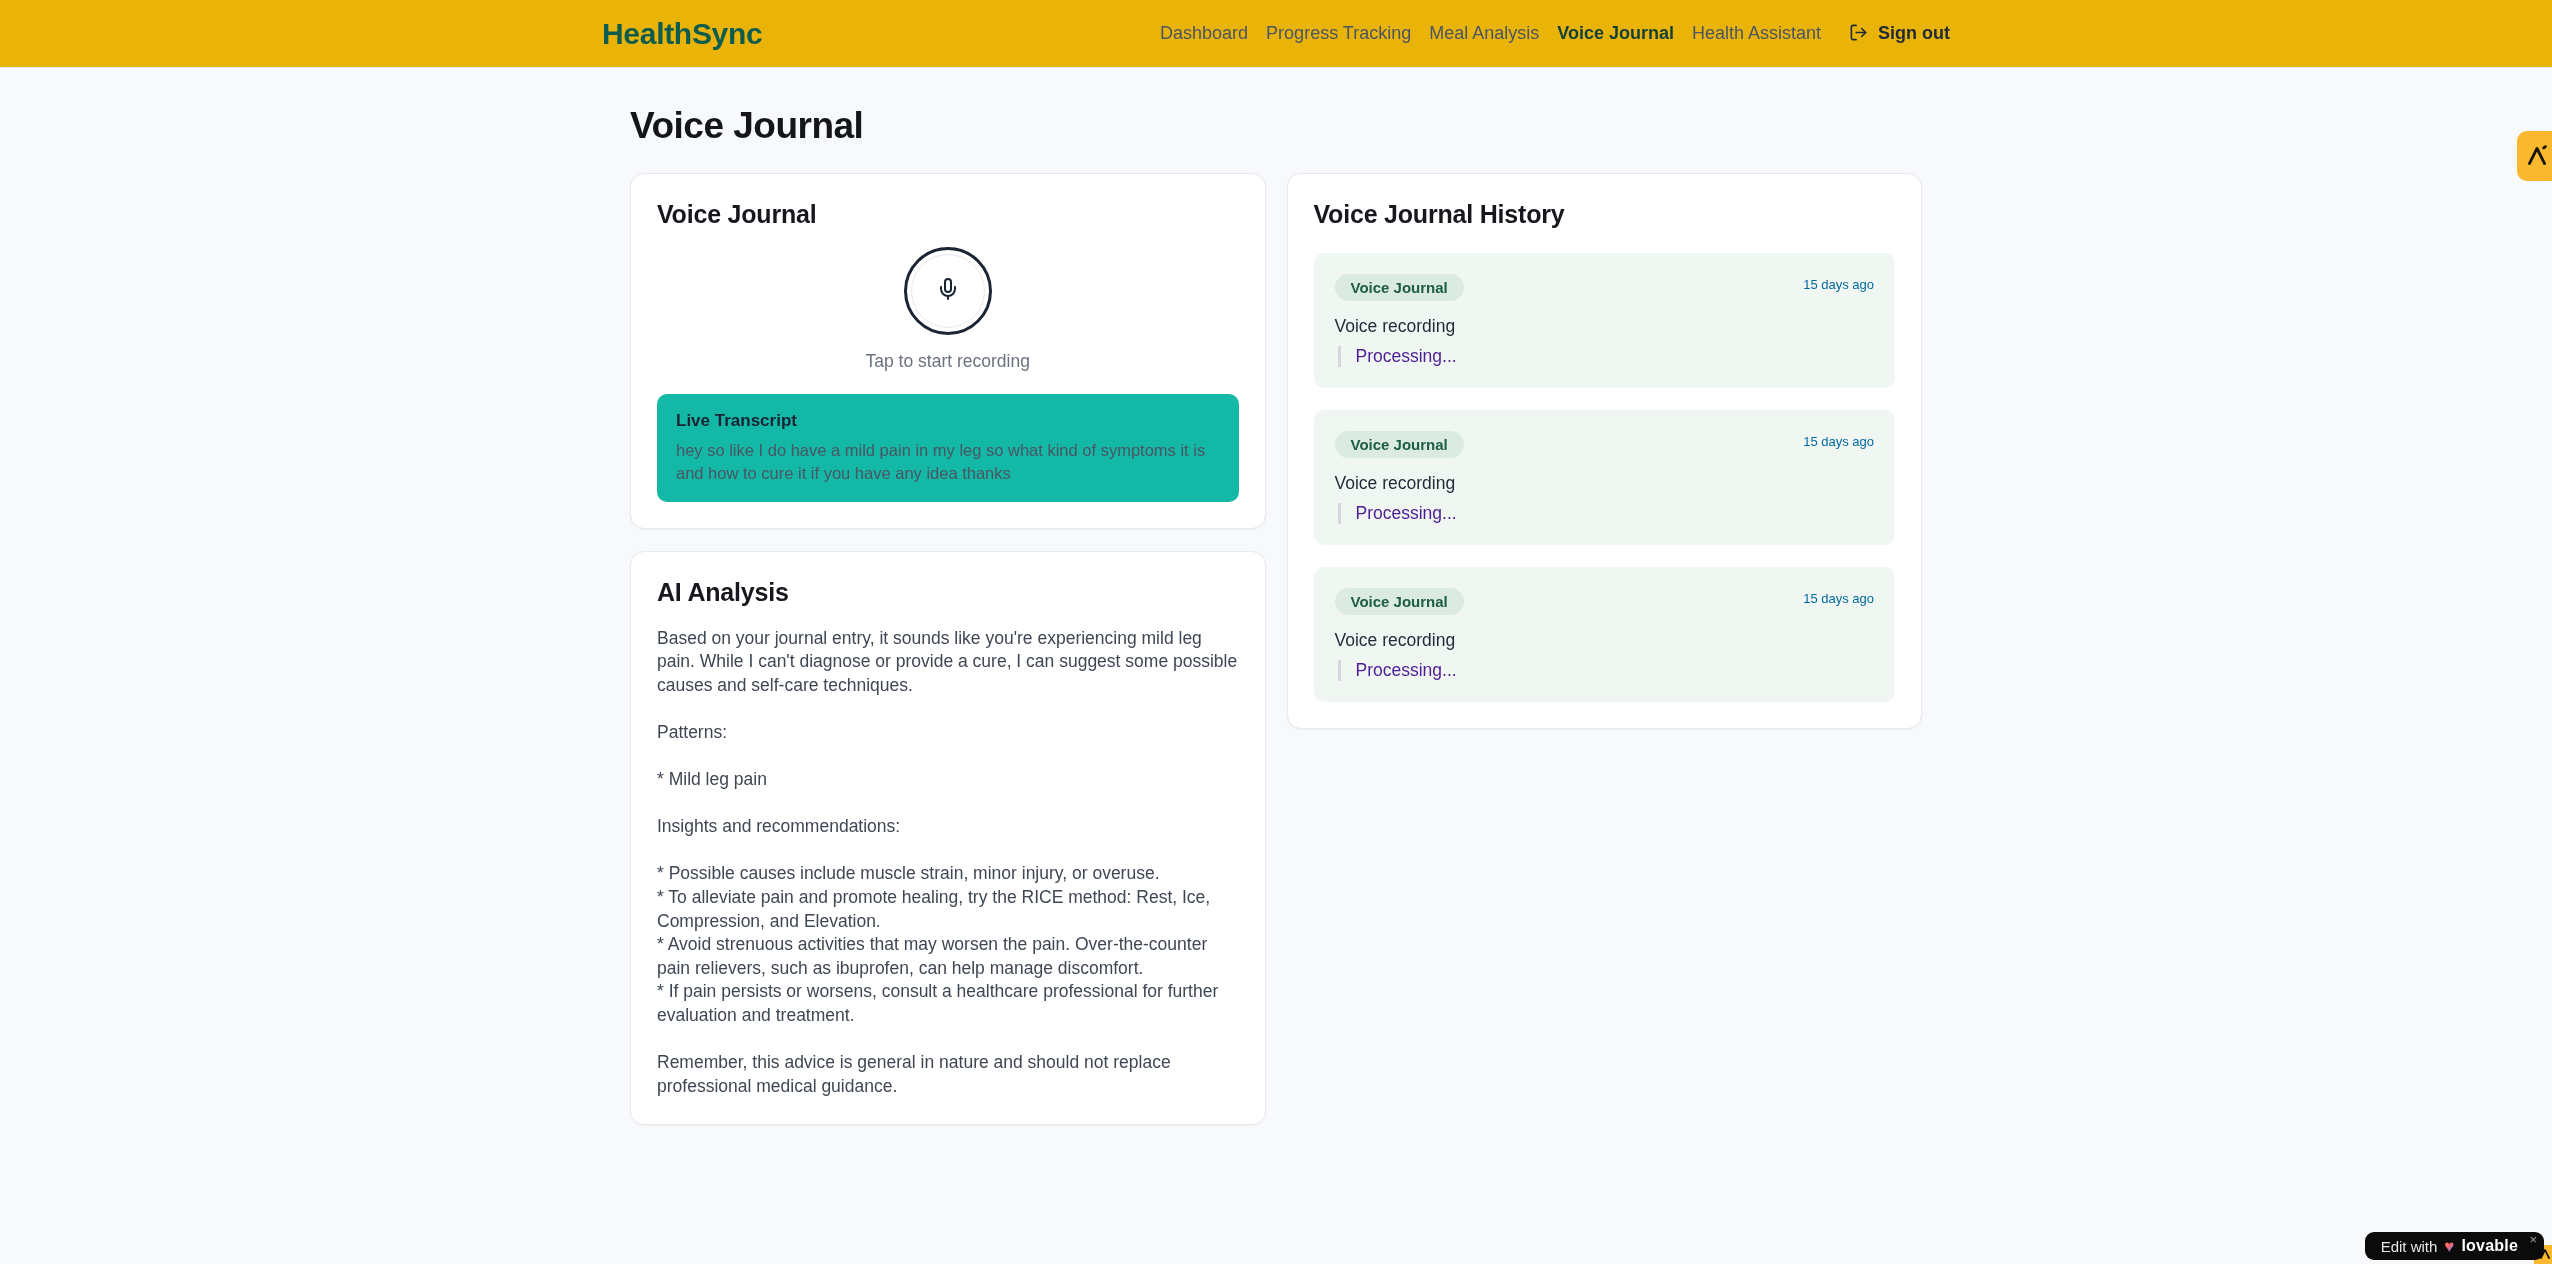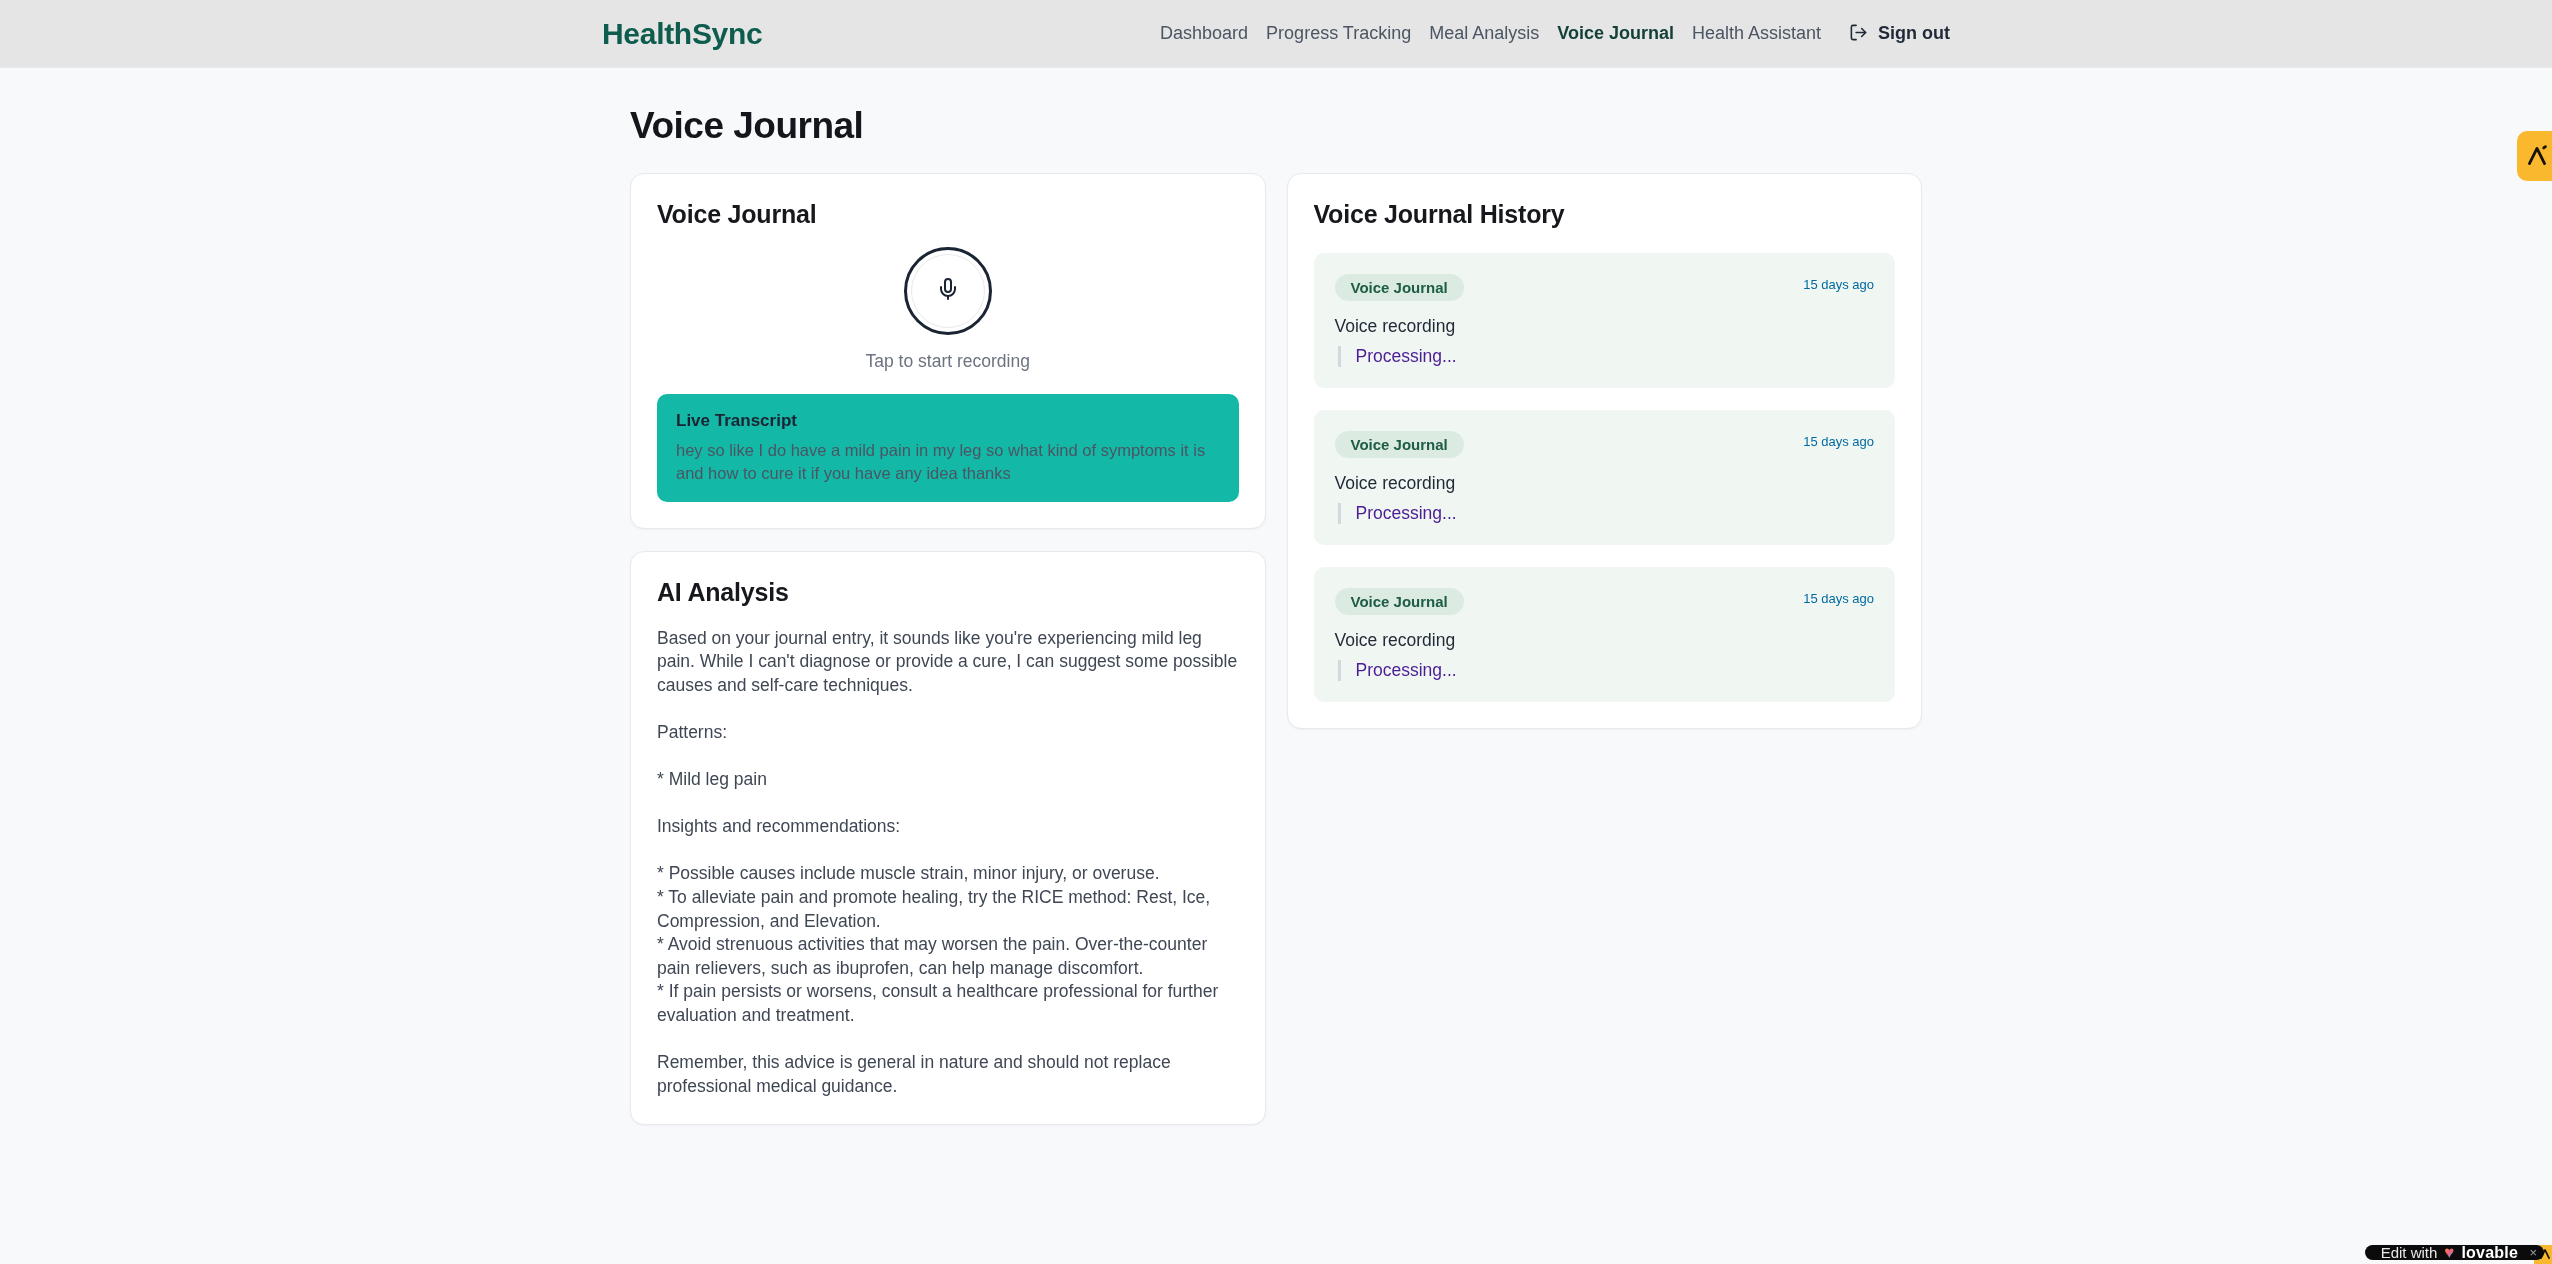--- a/index.html
+++ b/index.html
@@ -9,21 +9,21 @@
     min-height: 1264px;
     background: #f8f9fb;
     font-family: "Liberation Sans", sans-serif;
     color: #16181d;
     position: relative;
     overflow: hidden;
   }
 
   
   .header {
-    background: #e5e5e5;
+    background: #eab308;
     border-bottom: 1px solid #e7e9ee;
     height: 68px;
   }
   .header-inner {
     max-width: 1356px;
     margin: 0 auto;
     height: 100%;
     display: flex;
     align-items: center;
     justify-content: space-between;
@@ -218,21 +218,21 @@
     padding: 2px 0 0 4px;
     cursor: pointer;
   }
   .lovable-badge {
     position: fixed;
     bottom: 4px;
     right: 8px;
     background: #0b0b0c;
     color: #ffffff;
     border-radius: 9px;
-    height: 15px;
+    height: 28px;
     display: flex;
     align-items: center;
     gap: 7px;
     padding: 0 26px 0 16px;
     cursor: pointer;
     z-index: 60;
   }
   .lovable-prefix { font-size: 15px; color: #e8e8e8; }
   .lovable-heart {
     font-size: 17px;

